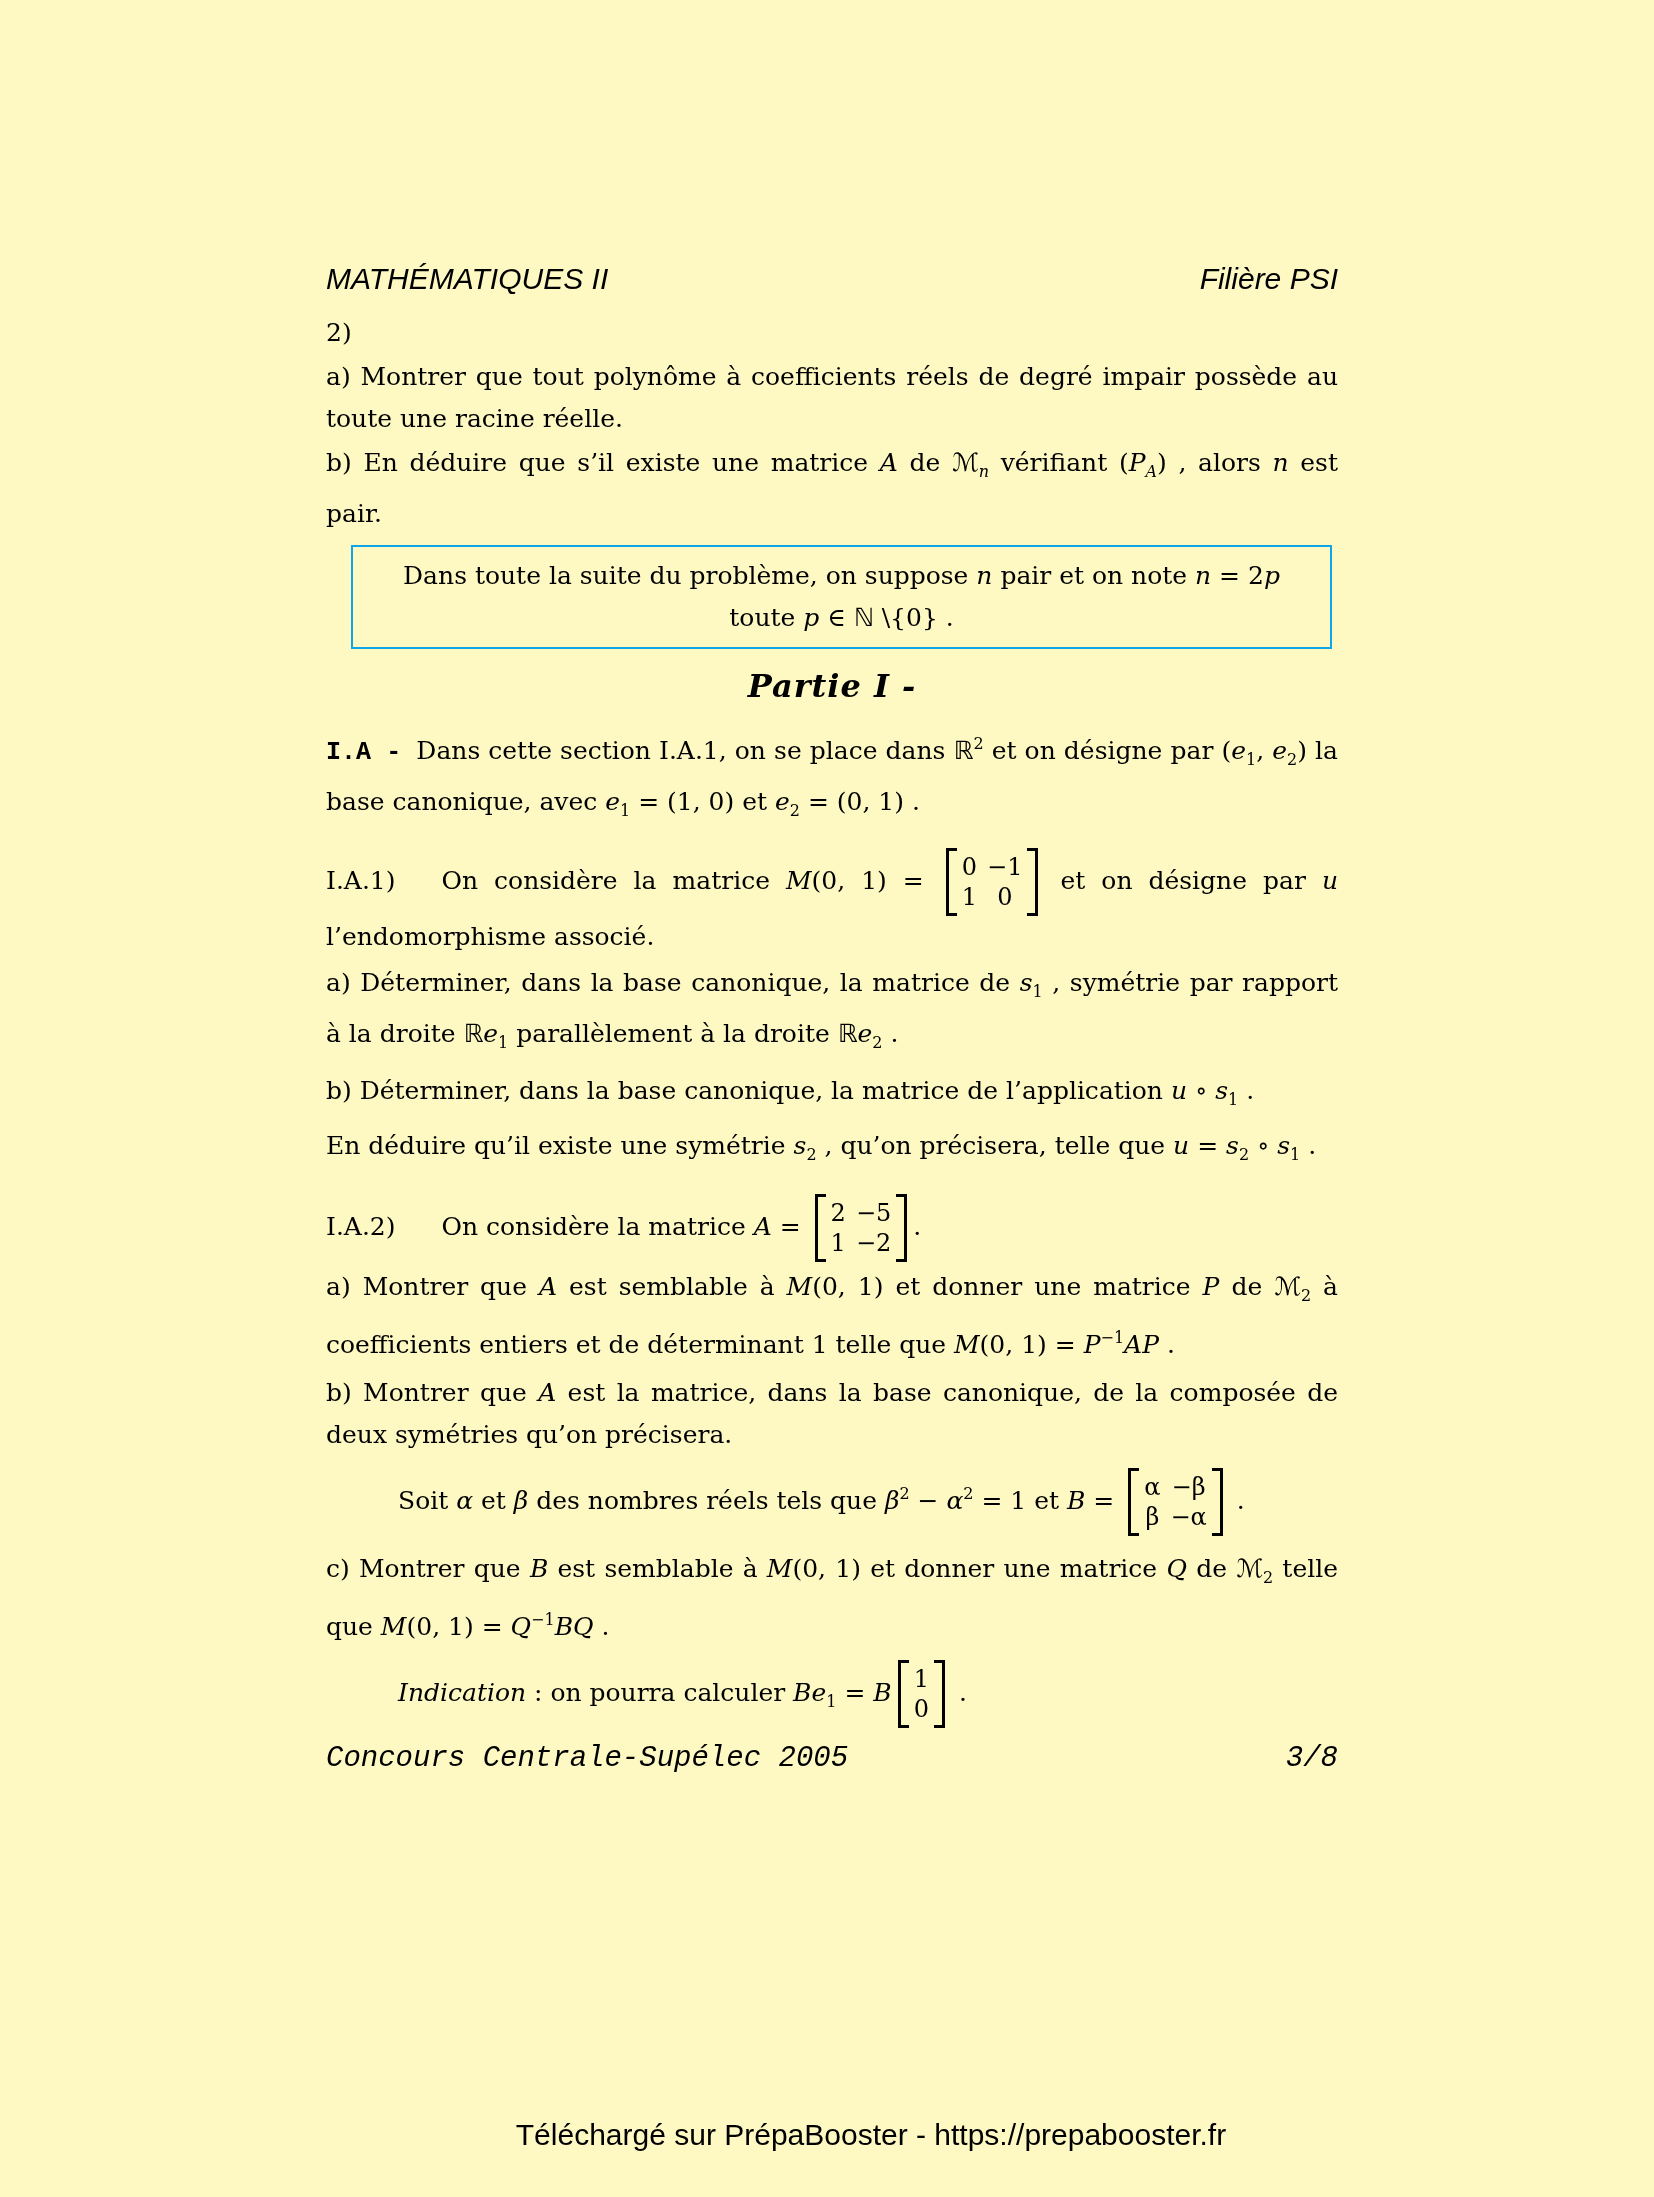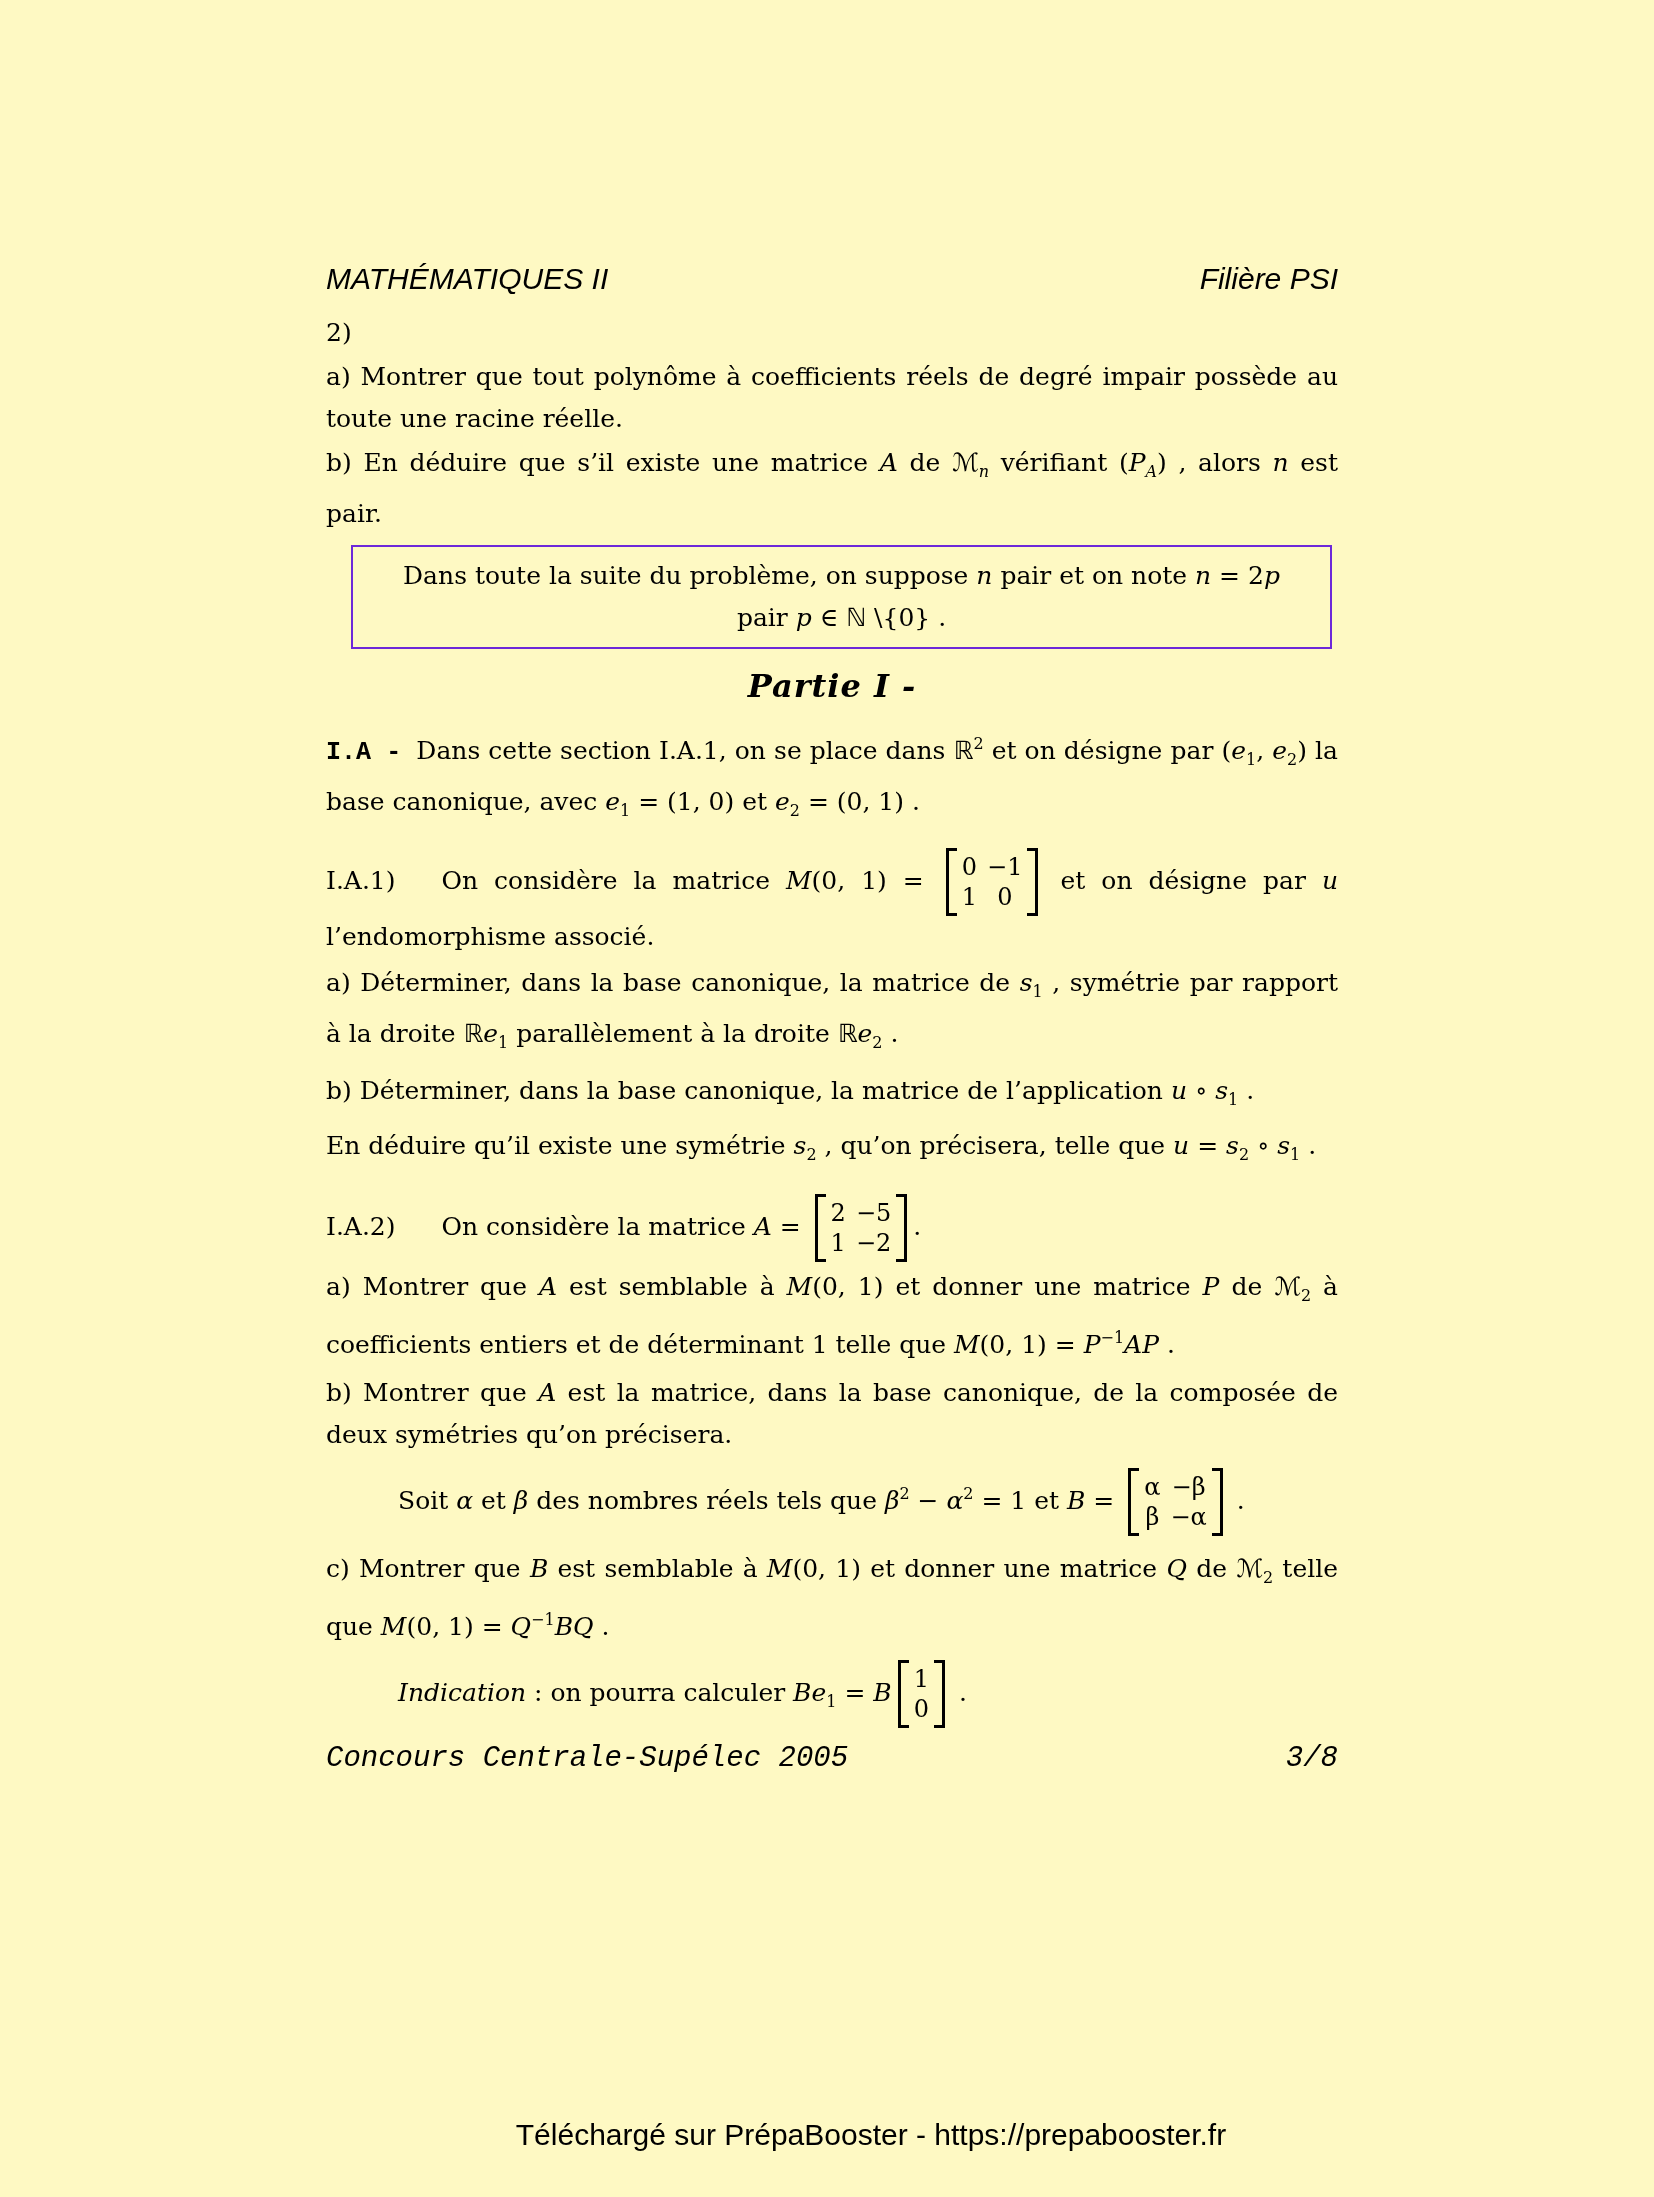--- a/index.html
+++ b/index.html
@@ -8,21 +8,21 @@
   .content{position:absolute;left:326px;top:262px;width:1012px;}
   .header{display:flex;justify-content:space-between;align-items:baseline;
           font-family:"Liberation Sans",sans-serif;font-style:italic;font-size:30px;
           margin-bottom:16px;}
   .para{margin:0;font-size:25px;line-height:42px;text-align:justify;}
   .nojust{text-align:left;}
   .mt2{margin-top:2px;}.mt4{margin-top:4px;}.mt6{margin-top:6px;}
   .mt10{margin-top:12px;}.mt12{margin-top:12px;}.mt16{margin-top:16px;}
   .mt18{margin-top:18px;}
   .indent{padding-left:72px;}
-  .notebox{margin:10px 6px 0 25px;border:2px solid #6d28d9;padding:8px 2px;}
+  .notebox{margin:10px 6px 0 25px;border:2px solid #0ea5e9;padding:8px 2px;}
   .notebox .box-line{font-size:25px;line-height:42px;text-align:center;}
   .partie{margin:16px 0 0 0;font-size:32px;line-height:42px;font-weight:bold;
           font-style:italic;text-align:center;letter-spacing:1px;}
   
   .seg-n{}
   .seg-i{font-style:italic;}
   .seg-b{font-weight:bold;font-family:Liberation Mono, monospace;}
   .seg-scr{font-family:"DejaVu Sans",sans-serif;}
   .seg-bb{font-family:"DejaVu Sans",sans-serif;}
   .seg-sub{font-size:16px;vertical-align:-6px;}
@@ -52,21 +52,21 @@
       <span>MATHÉMATIQUES II</span>
       <span>Filière PSI</span>
     </div>
 
     <p class="para"><span class="seg-n">2)</span></p>
     <p class="para mt2"><span class="seg-n">a) Montrer que tout polynôme à coefficients réels de degré impair possède au toute une racine réelle.</span></p>
     <p class="para mt2"><span class="seg-n">b) En déduire que s’il existe une matrice </span><span class="seg-i">A</span><span class="seg-n"> de </span><span class="seg-scr">ℳ</span><span class="seg-subi">n</span><span class="seg-n"> vérifiant (</span><span class="seg-i">P</span><span class="seg-subi">A</span><span class="seg-n">) , alors </span><span class="seg-i">n</span><span class="seg-n"> est pair.</span></p>
 
     <div class="notebox">
       <div class="box-line"><span class="seg-n">Dans toute la suite du problème, on suppose </span><span class="seg-i">n</span><span class="seg-n"> pair et on note </span><span class="seg-i">n</span><span class="seg-n"> = 2</span><span class="seg-i">p</span></div>
-      <div class="box-line"><span class="seg-n">pair </span><span class="seg-i">p</span><span class="seg-n"> ∈ </span><span class="seg-bb">ℕ</span><span class="seg-n"> \{0} .</span></div>
+      <div class="box-line"><span class="seg-n">toute </span><span class="seg-i">p</span><span class="seg-n"> ∈ </span><span class="seg-bb">ℕ</span><span class="seg-n"> \{0} .</span></div>
     </div>
 
     <h2 class="partie">Partie I -</h2>
 
     <p class="para mt16"><span class="seg-b">I.A - </span><span class="seg-n">Dans cette section I.A.1, on se place dans </span><span class="seg-bb">ℝ</span><span class="seg-sup">2</span><span class="seg-n"> et on désigne par (</span><span class="seg-i">e</span><span class="seg-sub">1</span><span class="seg-n">, </span><span class="seg-i">e</span><span class="seg-sub">2</span><span class="seg-n">) la base canonique, avec </span><span class="seg-i">e</span><span class="seg-sub">1</span><span class="seg-n"> = (1, 0) et </span><span class="seg-i">e</span><span class="seg-sub">2</span><span class="seg-n"> = (0, 1) .</span></p>
 
     <p class="para mt16"><span class="seg-n">I.A.1)</span><span class="seg-gap"></span><span class="seg-n">On considère la matrice </span><span class="seg-i">M</span><span class="seg-n">(0, 1) = </span><span class="matrix">
           <span class="mx-l"></span>
           <span class="mx-c" style="grid-template-columns: repeat(2, auto);">
             <span class="mx-cell">0</span>

